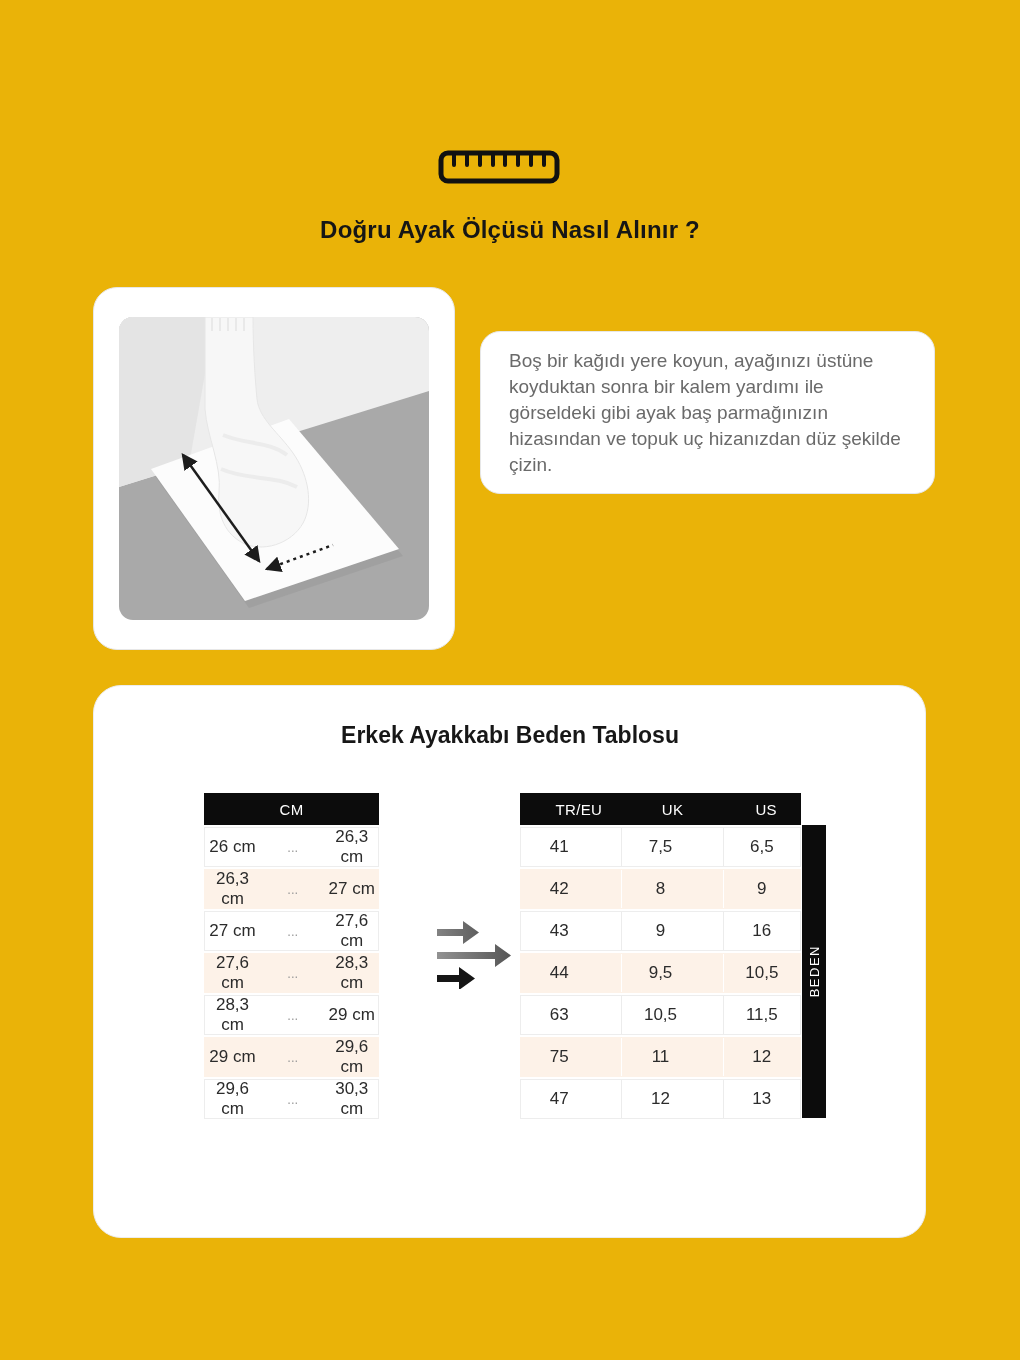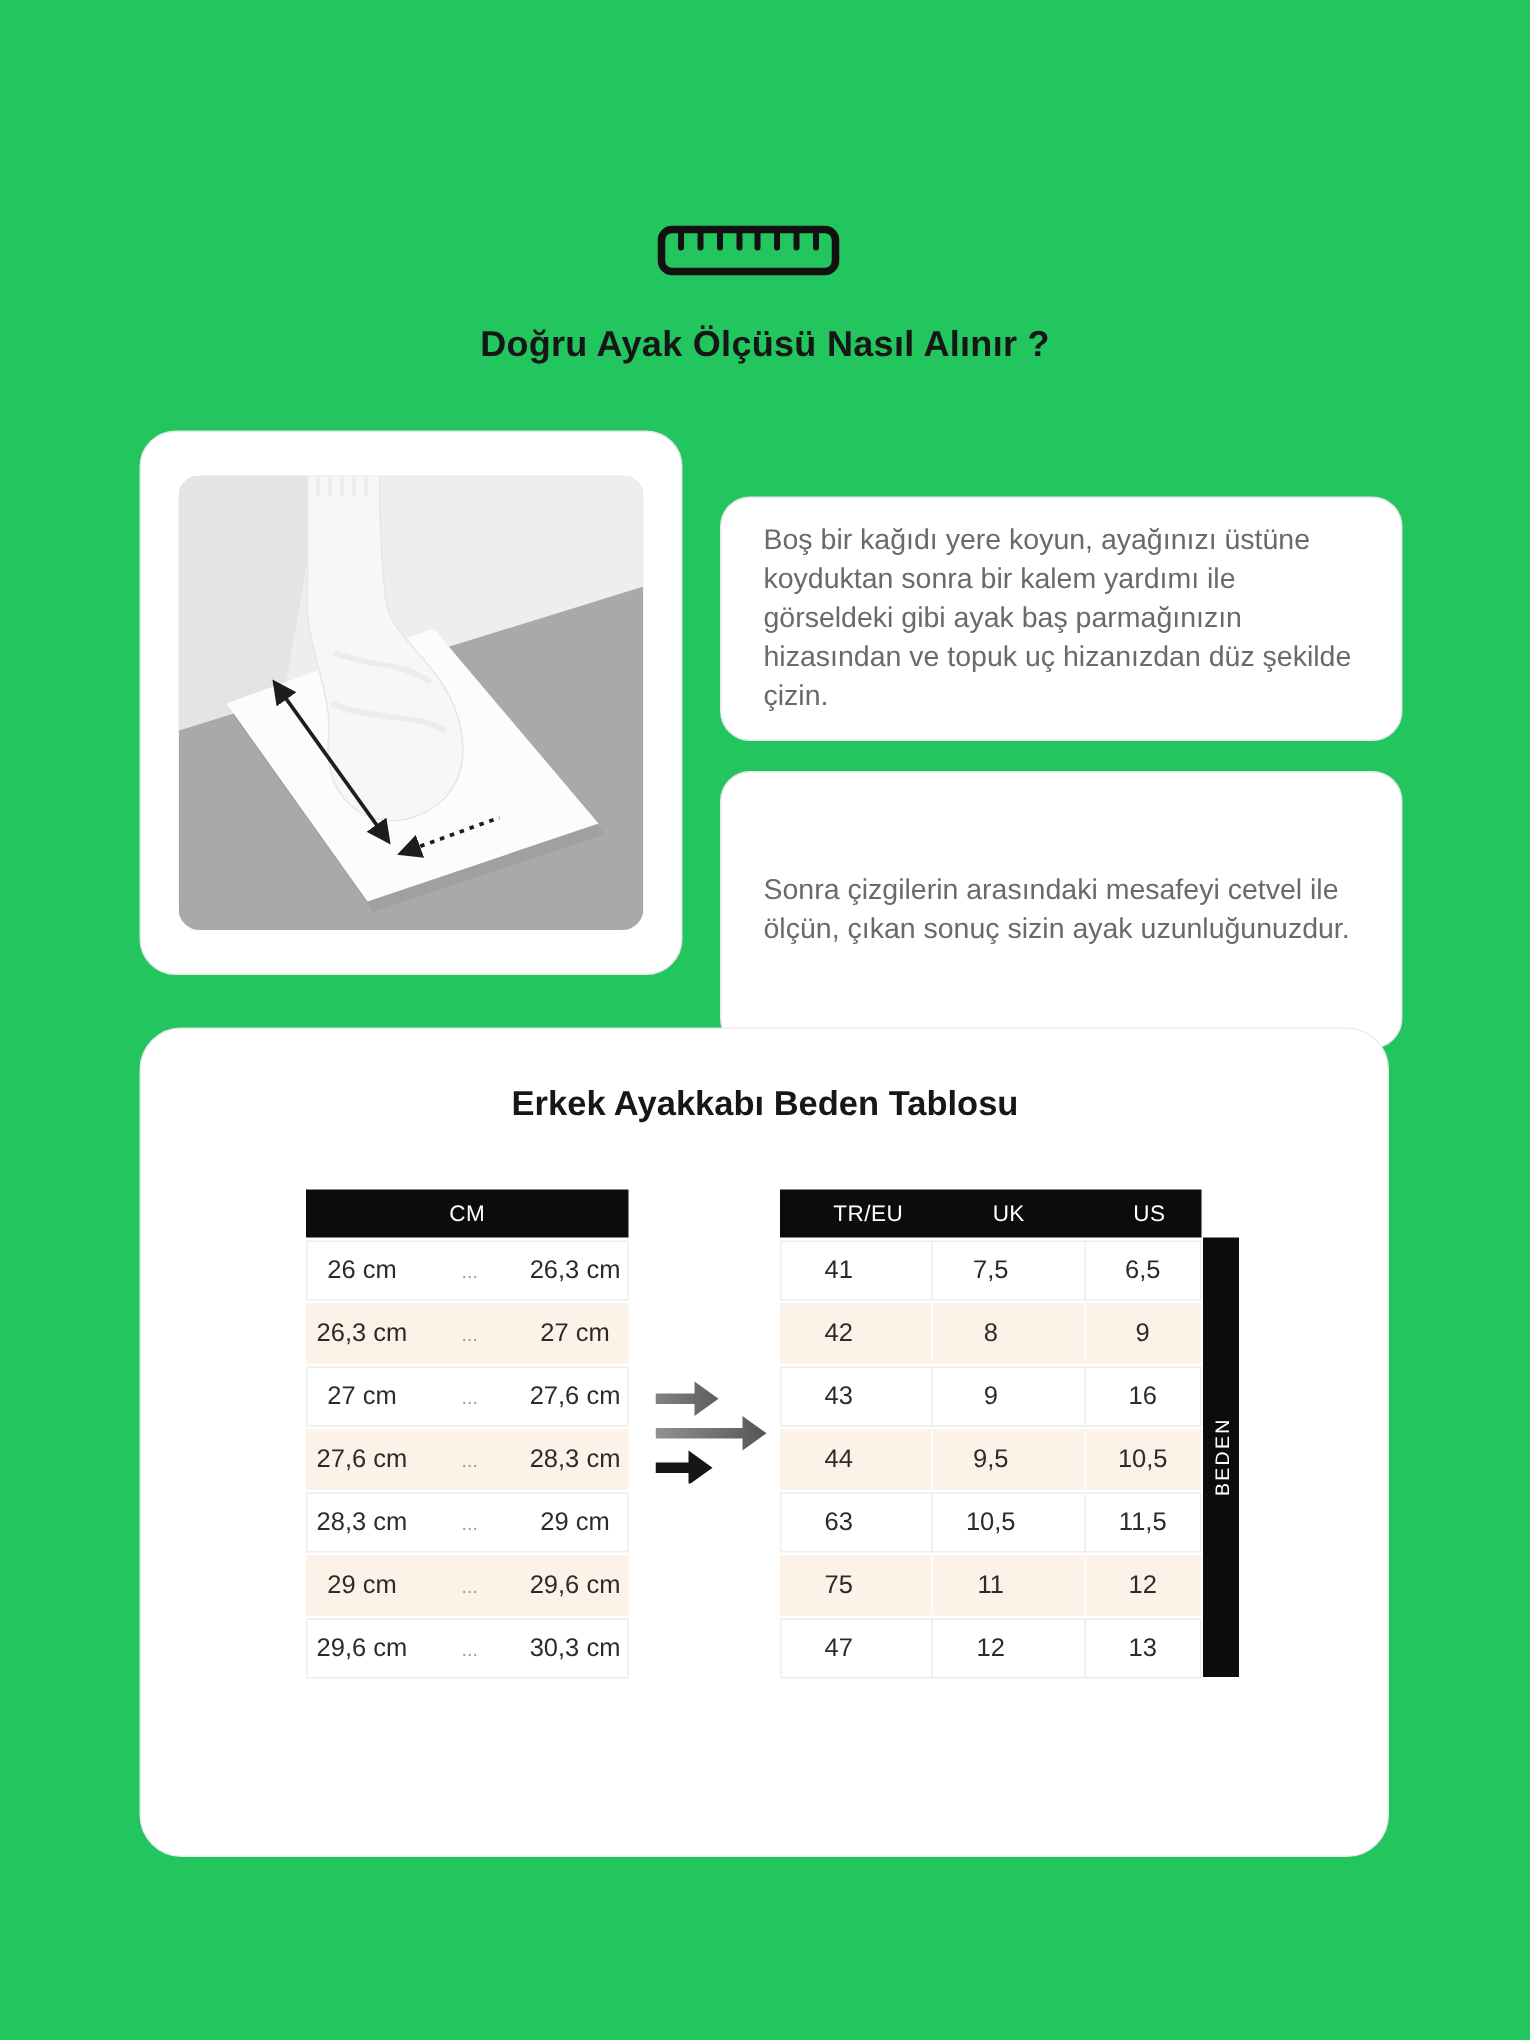--- a/index.html
+++ b/index.html
@@ -1,18 +1,18 @@
 <!DOCTYPE html>
 <html><head>
 <meta charset="utf-8">
 <style>
   * { margin:0; padding:0; box-sizing:border-box; }
   html,body { background:#ffffff; }
   body { font-family:"Liberation Sans", sans-serif; }
-  .page { position:relative; width:1020px; height:1360px; background:#22c55e; overflow:hidden; }
+  .page { position:relative; width:1020px; height:1360px; background:#eab308; overflow:hidden; }
 
   .ruler-wrap { position:absolute; left:438px; top:150px; width:122px; height:34px; }
 
   .page-title { position:absolute; left:0; top:216px; width:1020px; text-align:center;
     font-size:24px; font-weight:700; color:#161616; letter-spacing:.2px; }
 
   .photo-card { position:absolute; left:93px; top:287px; width:362px; height:363px;
     border:1px solid #e7e7e7; border-radius:24px; background:#fff; }
   .photo { position:absolute; left:25px; top:29px; width:310px; height:303px;
     border-radius:14px; overflow:hidden; }
@@ -23,21 +23,21 @@
   .text-card.two { top:470px; height:185px; display:flex; align-items:center; }
   .text-card p { font-size:19px; line-height:26px; color:#6a6a6a; }
   .text-card.one p { padding:16px 28px 0 28px; }
   .text-card.two p { padding:0 28px; }
 
   .chart-container { position:absolute; left:93px; top:685px; width:833px; height:553px;
     border:1px solid #ededed; border-radius:28px; background:#fff; }
   .chart-title { position:absolute; left:0; top:722px; width:1020px; text-align:center;
     font-size:23px; font-weight:700; color:#171717; }
 
-  .cm-table { position:absolute; left:204px; top:793px; width:215px; }
+  .cm-table { position:absolute; left:204px; top:793px; width:175px; }
   .intl-table { position:absolute; left:520px; top:793px; width:281px; }
 
   .t-header { height:32px; background:#0c0c0c; color:#fff; display:flex;
     align-items:center; justify-content:center; font-size:15px; letter-spacing:.3px; }
   .t-header .hcell { flex:1; text-align:center;padding-left:24px; }
 
   .t-row { height:40px; margin-top:2px; display:flex; align-items:center;
     border:1px solid #ededed; background:#fff; font-size:17px; color:#2b2b2b;gap:24px; }
   .t-row.alt { background:#fdf2e8; border-color:#fdf2e8; }
 
@@ -105,23 +105,20 @@
         <path d="M102,152 C130,164 156,158 178,170" fill="none" stroke="#ececec" stroke-width="4"></path>
         <line x1="64" y1="138" x2="140" y2="244" stroke="#1d1d1d" stroke-width="2.5" marker-start="url(#ah)" marker-end="url(#ah)"></line>
         <line x1="148" y1="252" x2="214" y2="228" stroke="#1d1d1d" stroke-width="2.5" stroke-dasharray="3 4" marker-start="url(#ah)"></line>
       </svg>
     </div>
   </div>
 
   <div class="text-card one">
     <p>Boş bir kağıdı yere koyun, ayağınızı üstüne koyduktan sonra bir kalem yardımı ile görseldeki gibi ayak baş parmağınızın hizasından ve topuk uç hizanızdan düz şekilde çizin.</p>
   </div>
-  <div class="text-card two">
-    <p>Sonra çizgilerin arasındaki mesafeyi cetvel ile ölçün, çıkan sonuç sizin ayak uzunluğunuzdur.</p>
-  </div>
 
   <div class="chart-container"></div>
   <div class="chart-title">Erkek Ayakkabı Beden Tablosu</div>
 
   <div class="cm-table">
     <div class="t-header">CM</div>
 
     <div class="t-row">
       <span class="c-from">26 cm</span>
       <span class="c-dots">...</span>

